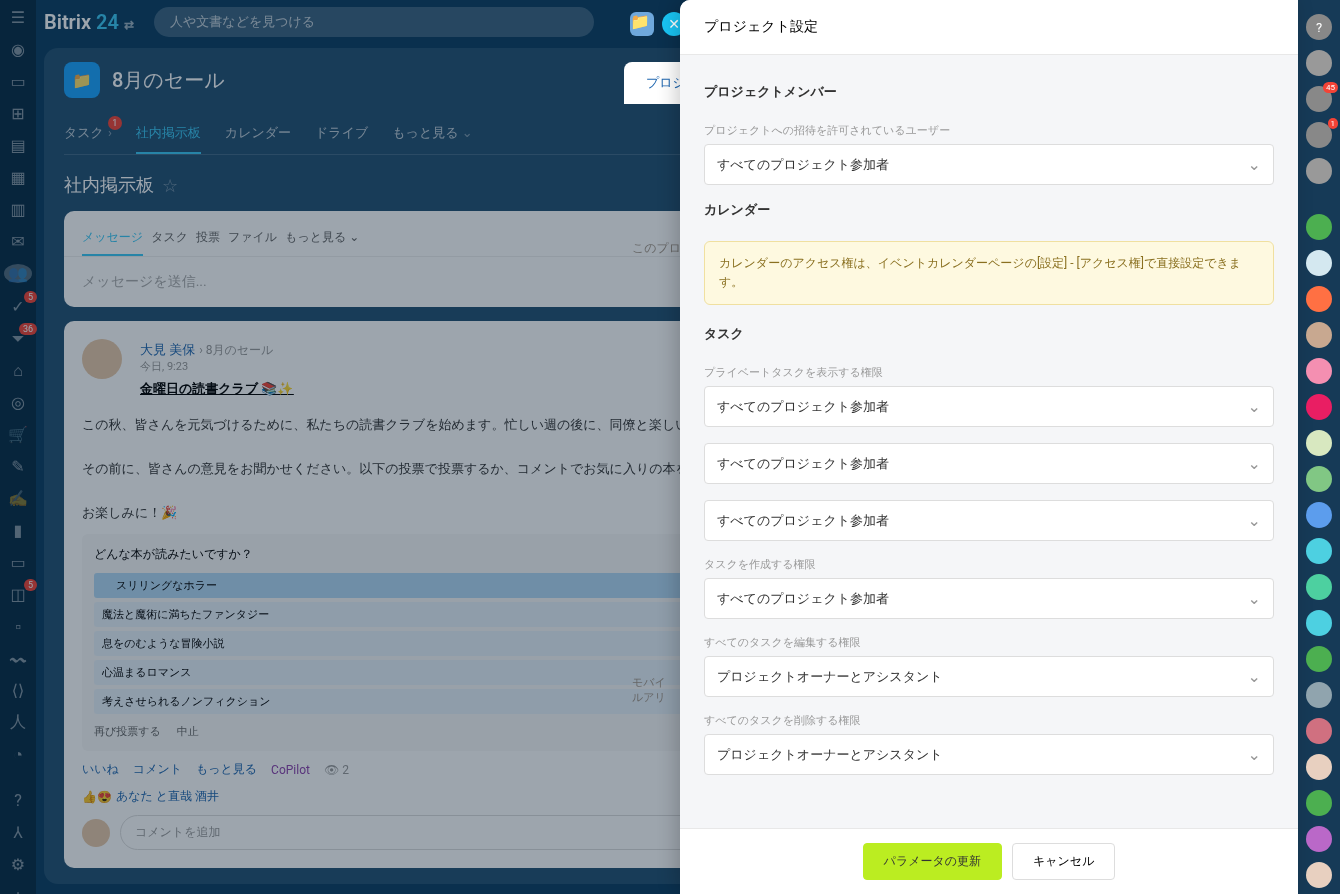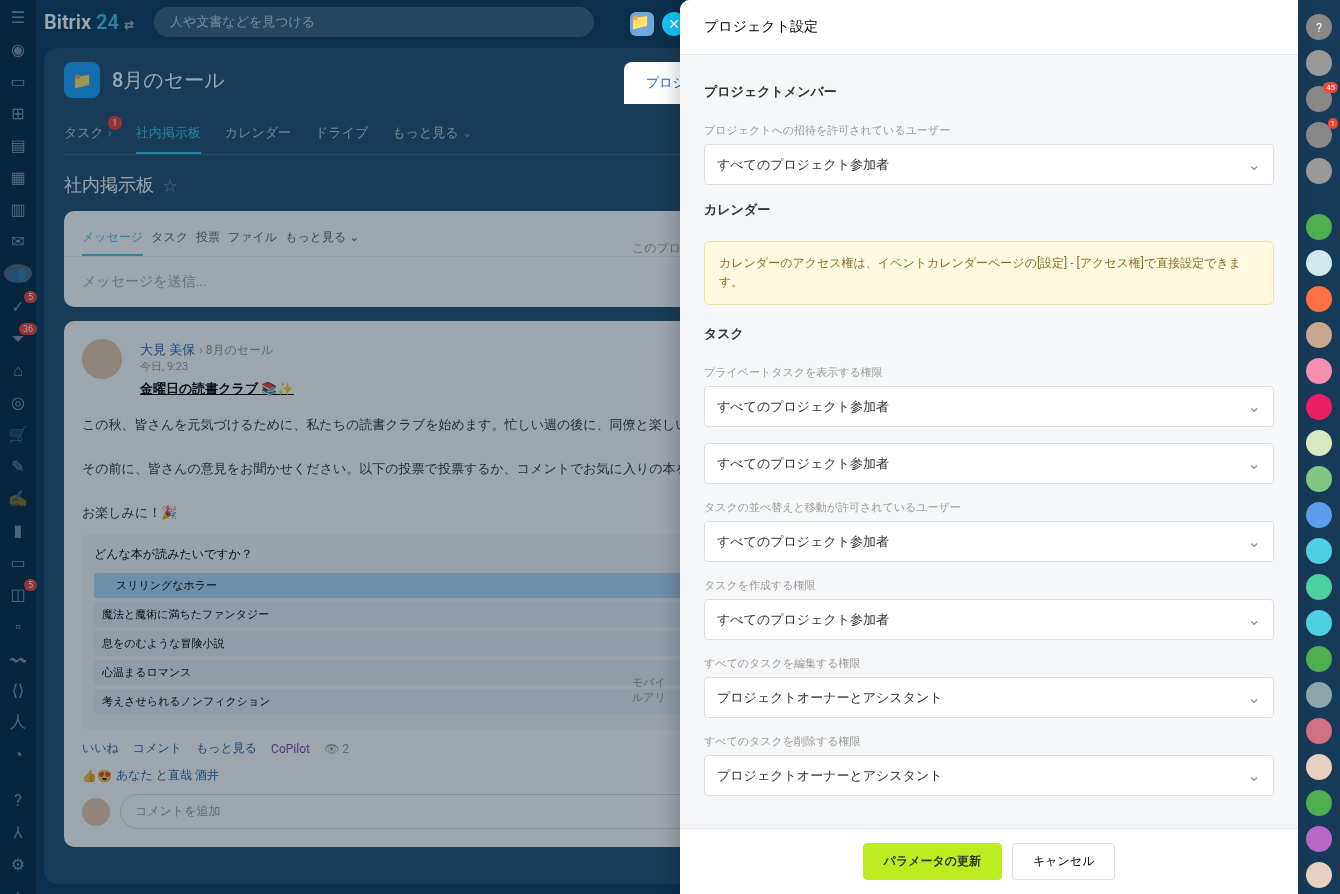--- a/index.html
+++ b/index.html
@@ -70,21 +70,21 @@
 .panel { position: absolute; top: 0; right: 42px; bottom: 0; width: 618px; background: #f5f6f8; border-radius: 10px 0 0 10px; display: flex; flex-direction: column; box-shadow: -4px 0 20px rgba(0,0,0,0.2); }
 .panel-header { padding: 18px 24px; background: #fff; border-bottom: 1px solid #e8e8e8; font-size: 14px; font-weight: 500; border-radius: 10px 0 0 0; }
 .panel-body { flex: 1; overflow-y: auto; padding: 20px 24px; }
 .section-title { font-size: 13px; font-weight: 600; color: #333; margin: 8px 0 14px; padding-bottom: 8px; }
 .field-label { font-size: 11px; color: #999; margin-bottom: 6px; }
 .select { background: #fff; border: 1px solid #ddd; border-radius: 4px; padding: 10px 12px; font-size: 13px; color: #333; margin-bottom: 16px; display: flex; justify-content: space-between; align-items: center; cursor: pointer; }
 .select::after { content: "⌄"; color: #999; font-size: 16px; }
 .notice { background: #fef9e0; border: 1px solid #f0e0a0; border-radius: 6px; padding: 12px 14px; font-size: 12px; color: #8a7020; line-height: 1.6; margin-bottom: 20px; }
 .panel-footer { padding: 14px 24px; background: #fff; border-top: 1px solid #e8e8e8; display: flex; gap: 10px; justify-content: center; }
 .btn { padding: 9px 20px; border-radius: 4px; font-size: 12px; cursor: pointer; border: 1px solid #ddd; background: #fff; }
-.btn.primary { background: #bbed21; border-color: #bbed21; color: #333; font-weight: bold; }
+.btn.primary { background: #bbed21; border-color: #bbed21; color: #333; }
 
 
 .right-rail { position: absolute; right: 0; top: 0; width: 42px; height: 100%; background: rgba(255,255,255,0.05); display: flex; flex-direction: column; align-items: center; padding-top: 14px; gap: 10px; }
 .rr-icon { width: 26px; height: 26px; border-radius: 50%; background: #e0e0e0; cursor: pointer; position: relative; }
 .rr-icon.help { background: #888; color: #fff; display:flex; align-items:center; justify-content:center; font-size:13px; }
 .rr-icon.bell::after { content: attr(data-badge); position: absolute; top: -4px; right: -6px; background: #f44336; color: #fff; font-size: 8px; padding: 1px 3px; border-radius: 6px; }
 .rr-icon.green { background: #4caf50; }
 .rr-icon.orange { background: #ff7043; }
 .rr-icon.pink { background: #f48fb1; }
 .rr-icon.teal { background: #4dd0e1; }
@@ -177,20 +177,24 @@
       <p>その前に、皆さんの意見をお聞かせください。以下の投票で投票するか、コメントでお気に入りの本を教え</p><br>
       <p>お楽しみに！🎉</p>
     </div>
     <div class="poll">
       <div class="poll-q">どんな本が読みたいですか？</div>
       <div class="poll-opt win">スリリングなホラー</div>
       <div class="poll-opt">魔法と魔術に満ちたファンタジー</div>
       <div class="poll-opt">息をのむような冒険小説</div>
       <div class="poll-opt">心温まるロマンス</div>
       <div class="poll-opt">考えさせられるノンフィクション</div>
+      <div class="poll-actions">
+        <span>再び投票する</span>
+        <span>中止</span>
+      </div>
     </div>
     <div class="post-actions">
       <span>いいね</span>
       <span>コメント</span>
       <span>もっと見る</span>
       <span class="copilot">CoPilot</span>
       <span class="views">👁 <span>2</span></span>
     </div>
     <div class="reactions">👍😍 <span>あなた と直哉 酒井</span></div>
     <div class="comment-box">
@@ -219,21 +223,20 @@
     <div class="field-label">プロジェクトへの招待を許可されているユーザー</div>
     <div class="select">すべてのプロジェクト参加者</div>
 
     <div class="section-title">カレンダー</div>
     <div class="notice">カレンダーのアクセス権は、イベントカレンダーページの[設定] - [アクセス権]で直接設定できます。</div>
 
     <div class="section-title">タスク</div>
     <div class="field-label">プライベートタスクを表示する権限</div>
     <div class="select">すべてのプロジェクト参加者</div>
     <div class="select">すべてのプロジェクト参加者</div>
-    <div class="field-label">タスクの並べ替えと移動が許可されているユーザー</div>
     <div class="select">すべてのプロジェクト参加者</div>
     <div class="field-label">タスクを作成する権限</div>
     <div class="select">すべてのプロジェクト参加者</div>
     <div class="field-label">すべてのタスクを編集する権限</div>
     <div class="select">プロジェクトオーナーとアシスタント</div>
     <div class="field-label">すべてのタスクを削除する権限</div>
     <div class="select">プロジェクトオーナーとアシスタント</div>
 
   </div>
   <div class="panel-footer">

